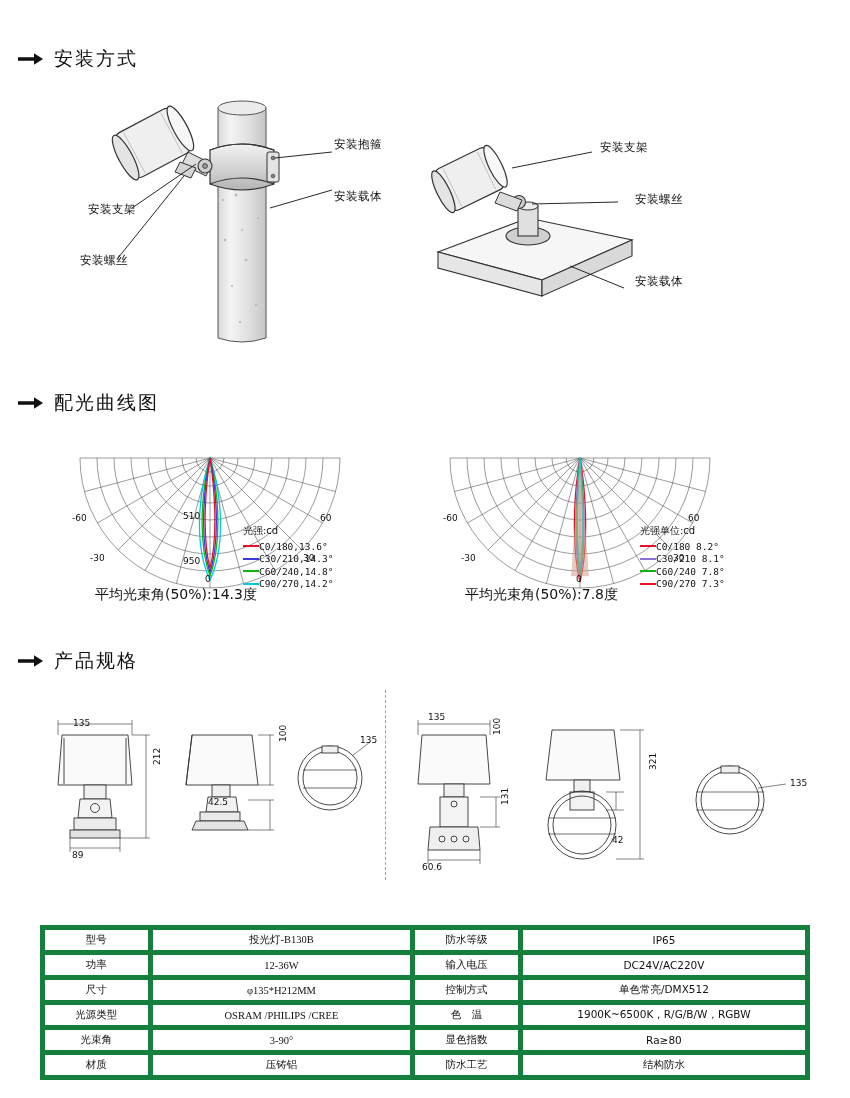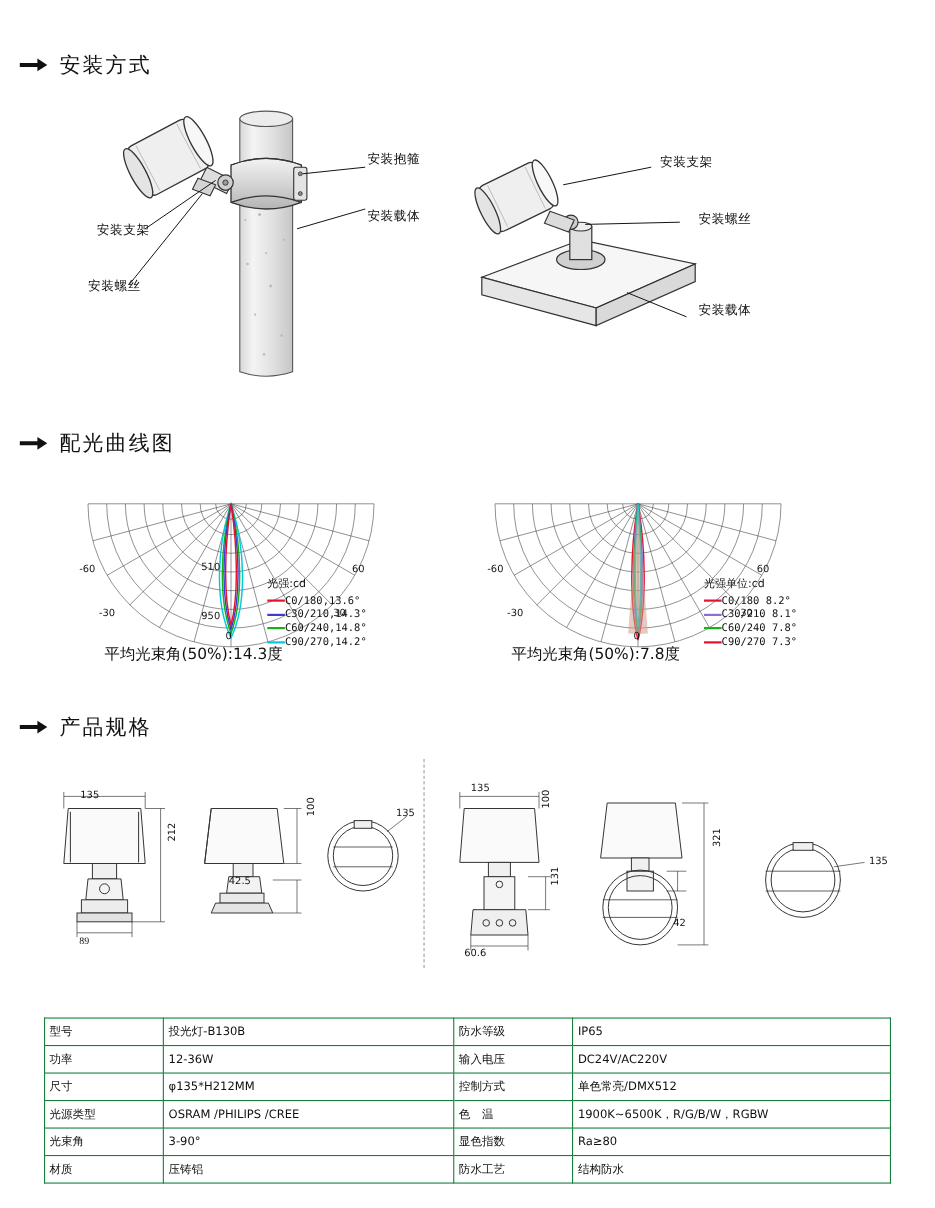--- a/index.html
+++ b/index.html
@@ -67,27 +67,28 @@
   .spec-table {
     position: absolute;
     left: 40px;
     top: 925px;
     width: 770px;
     border-collapse: collapse;
     font-family: "DejaVu Sans", sans-serif;
     font-size: 10.5px;
   }
   .spec-table td {
-    border: 1px solid #15803d;
+    border: 5px solid #15803d;
     height: 25px;
+    text-align: center;
     padding: 2px 4px;
     color: #111;
   }
   .spec-table td.key { width: 105px; }
-  .spec-table td.val { width: 256px; }
+  .spec-table td.val { width: 256px; font-family: Liberation Serif, serif; }
   .spec-table td.key2 { width: 105px; }
   .spec-table td.val2 { width: 280px; }
 
   .divider-v {
     position: absolute;
     border-left: 1px dashed #9aa0a6;
   }
 </style>
 </head>
 <body>
@@ -406,21 +407,21 @@
         <path d="M263 70 L317 70" stroke-width=".7"></path>
         <path d="M263 88 L317 88" stroke-width=".7"></path>
         <rect x="282" y="46" width="16" height="7" fill="#f0f0f0"></rect>
         <line x1="312" y1="56" x2="330" y2="42" stroke-width=".6"></line>
       </g>
     </svg>
   </div>
 
   <span class="dim" style="left:73px; top:718px;">135</span>
   <span class="dim vert" style="left:152px; top:765px;">212</span>
-  <span class="dim" style="left:72px; top:850px;font-family:Liberation Serif, serif;">89</span>
+  <span class="dim" style="left:72px; top:850px;">89</span>
   <span class="dim vert" style="left:278px; top:742px;">100</span>
   <span class="dim" style="left:208px; top:797px;">42.5</span>
   <span class="dim" style="left:360px; top:735px;">135</span>
 
   <div style="position:absolute; left:400px; top:700px;">
     <svg width="420" height="185" viewBox="0 0 420 185">
       <g stroke="#333" fill="none" stroke-width=".9">
 
         <path d="M22 35 L86 35 L90 84 L18 84 Z" fill="#fafafa"></path>
         <rect x="44" y="84" width="20" height="13" fill="#f0f0f0"></rect>

